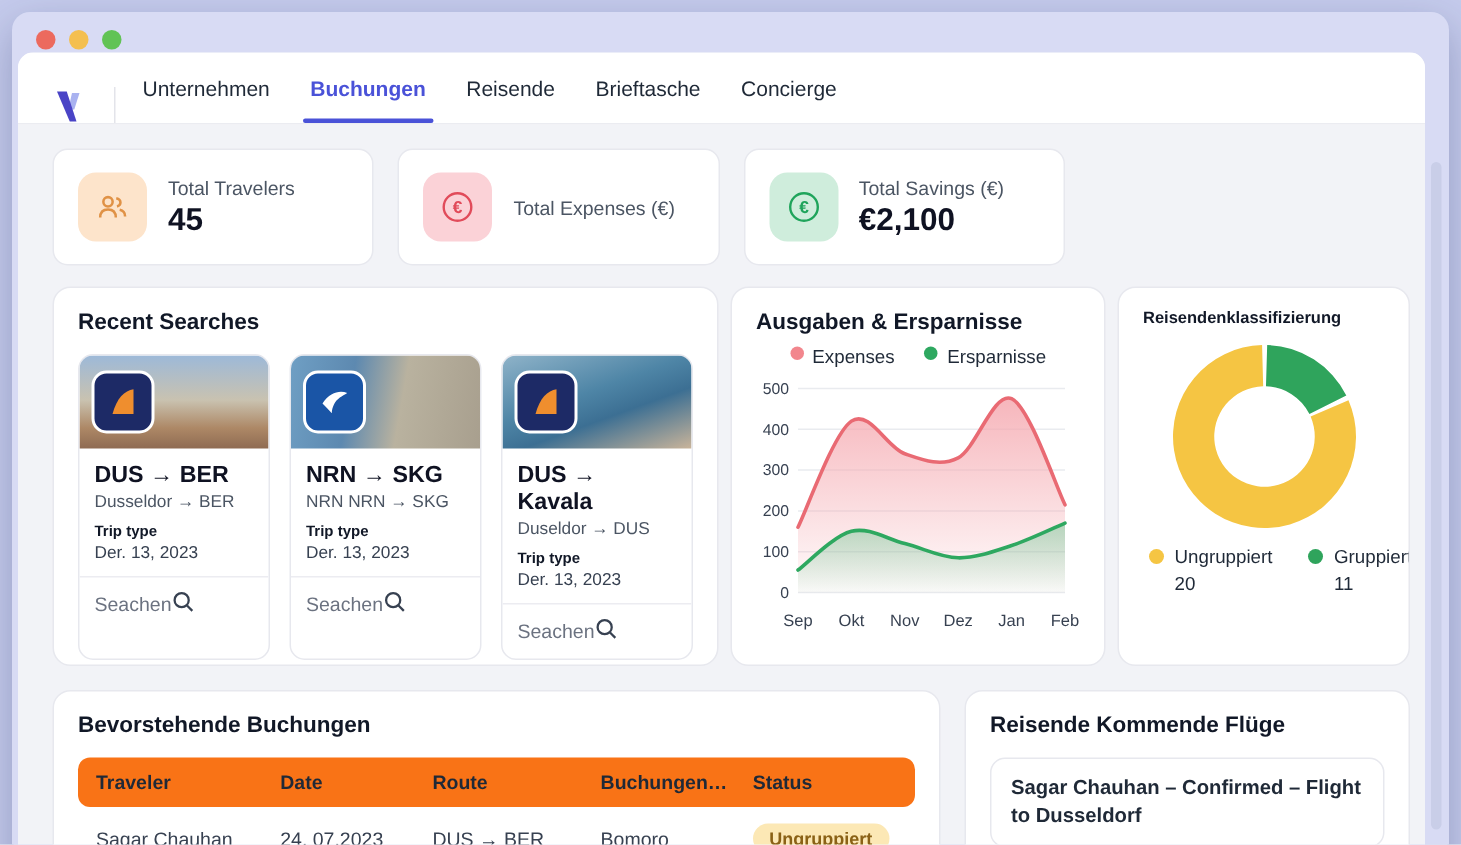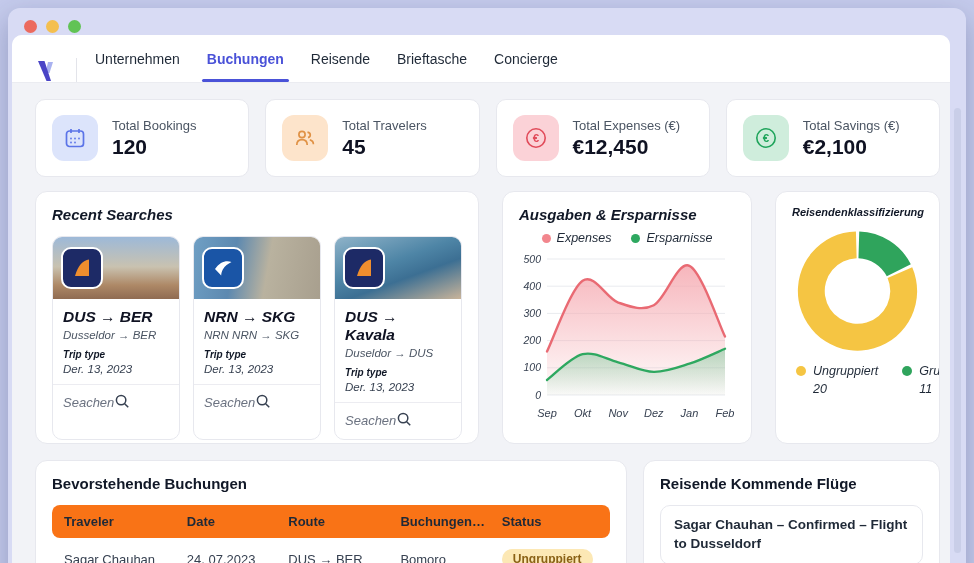--- a/index.html
+++ b/index.html
@@ -45,21 +45,21 @@
     background: #fff; border: 1px solid #e7e8ee; border-radius: 10px;
     padding: 14px 16px; display: flex; align-items: center; gap: 14px; height: 78px;
   }
   .stat-icon {
     width: 46px; height: 46px; border-radius: 12px; flex: none;
     display: flex; align-items: center; justify-content: center;
   }
   .stat-label { font-size: 13px; color: #4b5563; }
   .stat-value { font-size: 21px; font-weight: 700; color: #0f1222; margin-top: 2px; }
   
-  .mid { display: grid; grid-template-columns: 444px 250px 1fr; gap: 23px; margin-top: 14px; font-style: italic; }
+  .mid { display: grid; grid-template-columns: 444px 250px 1fr; gap: 8px; margin-top: 14px; }
   .card {
     background: #fff; border: 1px solid #e7e8ee; border-radius: 12px;
     padding: 14px 16px; height: 253px; overflow: hidden;
   }
   .section-title { font-size: 15px; font-weight: 700; color: #111827; }
   .search-grid { display: grid; grid-template-columns: repeat(3, 1fr); gap: 13px; margin-top: 13px; }
   .search-card { border: 1px solid #e7e8ee; border-radius: 10px; overflow: hidden; background: #fff; }
   .search-img { height: 62px; position: relative; }
   .img-berlin { background: linear-gradient(180deg, #9db9d8 0%, #c9c2b0 48%, #ad8866 78%, #8f6b52 100%); }
   .img-skg    { background: linear-gradient(100deg, #6f9fc4 0%, #5d89b0 32%, #b9b29f 58%, #a89f8e 100%); }
@@ -76,21 +76,21 @@
   .route-sub { font-size: 11.5px; color: #4b5563; margin-top: 3px; }
   .trip-label { font-size: 10px; font-weight: 700; color: #111827; margin-top: 8px; }
   .trip-date { font-size: 11.5px; color: #374151; margin-top: 3px; }
   .search-sep { border: none; border-top: 1px solid #ececf1; margin: 9px -10px 0; }
   .search-footer {
     display: flex; align-items: center; justify-content: flex-start;
     padding: 8px 10px 9px; font-size: 13px; color: #6b7280; cursor: pointer;
   }
   
   .legend-row { display: flex; justify-content: center; gap: 20px; margin-top: 8px; }
-  .legend-item { display: flex; align-items: center; gap: 6px; font-size: 12.5px; color: #1f2937; }
+  .legend-item { display: flex; align-items: flex-start; gap: 6px; font-size: 12.5px; color: #1f2937; }
   .dot { width: 9px; height: 9px; border-radius: 50%; flex: none; }
   
   .donut-wrap { display: flex; justify-content: center; margin-top: 6px; }
   .donut-legend { display: flex; gap: 24px; margin-top: 6px; padding-left: 4px; }
   .donut-legend-item { font-size: 12.5px; color: #1f2937; }
   .dl-row { display: flex; align-items: center; gap: 7px; }
   .dl-dot { width: 10px; height: 10px; border-radius: 50%; flex: none; }
   .dl-value { margin-left: 17px; margin-top: 4px; }
   
   .bottom { display: grid; grid-template-columns: 592px 1fr; gap: 16px; margin-top: 16px; }
@@ -150,38 +150,20 @@
       <a class="nav-item active">Buchungen</a>
       <a class="nav-item">Reisende</a>
       <a class="nav-item">Brieftasche</a>
       <a class="nav-item">Concierge</a>
     </div>
 
     <div class="main">
 
       <div class="stats">
         <div class="stat-card">
-          <span class="stat-icon" style="background: rgb(220, 228, 251); color: rgb(91, 116, 232);">
-            <svg width="24" height="24" viewBox="0 0 24 24" fill="none" stroke="currentColor" stroke-width="1.7">
-              <rect x="3.5" y="5" width="17" height="15.5" rx="3"></rect>
-              <line x1="8" y1="3" x2="8" y2="7"></line>
-              <line x1="16" y1="3" x2="16" y2="7"></line>
-              <circle cx="8" cy="12.5" r="0.9" fill="currentColor" stroke="none"></circle>
-              <circle cx="12" cy="12.5" r="0.9" fill="currentColor" stroke="none"></circle>
-              <circle cx="16" cy="12.5" r="0.9" fill="currentColor" stroke="none"></circle>
-              <circle cx="8" cy="16.5" r="0.9" fill="currentColor" stroke="none"></circle>
-              <circle cx="12" cy="16.5" r="0.9" fill="currentColor" stroke="none"></circle>
-            </svg>
-          </span>
-          <div>
-            <div class="stat-label">Total Bookings</div>
-            <div class="stat-value">120</div>
-          </div>
-        </div>
-        <div class="stat-card">
           <span class="stat-icon" style="background: rgb(253, 228, 203); color: rgb(224, 146, 70);">
             <svg width="24" height="24" viewBox="0 0 24 24" fill="none" stroke="currentColor" stroke-width="1.7">
               <circle cx="9" cy="8.5" r="3.1"></circle>
               <path d="M3.8 19 C3.8 15.2 6.1 13.6 9 13.6 C11.9 13.6 14.2 15.2 14.2 19"></path>
               <path d="M14.5 6.2 C16.3 6.6 17.3 7.6 17.3 9 C17.3 10.3 16.4 11.2 15 11.6"></path>
               <path d="M16.8 13.9 C19.2 14.4 20.4 15.9 20.4 18.3"></path>
             </svg>
           </span>
           <div>
             <div class="stat-label">Total Travelers</div>
@@ -190,21 +172,20 @@
         </div>
         <div class="stat-card">
           <span class="stat-icon" style="background: rgb(251, 210, 215); color: rgb(225, 75, 90);">
             <svg width="26" height="26" viewBox="0 0 26 26" fill="none" stroke="currentColor" stroke-width="1.6">
               <circle cx="13" cy="13" r="9.2"></circle>
               <text x="13" y="17" text-anchor="middle" font-size="11.5" font-weight="bold" fill="currentColor" stroke="none">€</text>
             </svg>
           </span>
           <div>
             <div class="stat-label">Total Expenses (€)</div>
-            <div class="stat-value">€12,450</div>
           </div>
         </div>
         <div class="stat-card">
           <span class="stat-icon" style="background: rgb(207, 237, 220); color: rgb(31, 164, 91);">
             <svg width="26" height="26" viewBox="0 0 26 26" fill="none" stroke="currentColor" stroke-width="1.6">
               <circle cx="13" cy="13" r="9.2"></circle>
               <text x="13" y="17" text-anchor="middle" font-size="11.5" font-weight="bold" fill="currentColor" stroke="none">€</text>
             </svg>
           </span>
           <div>

